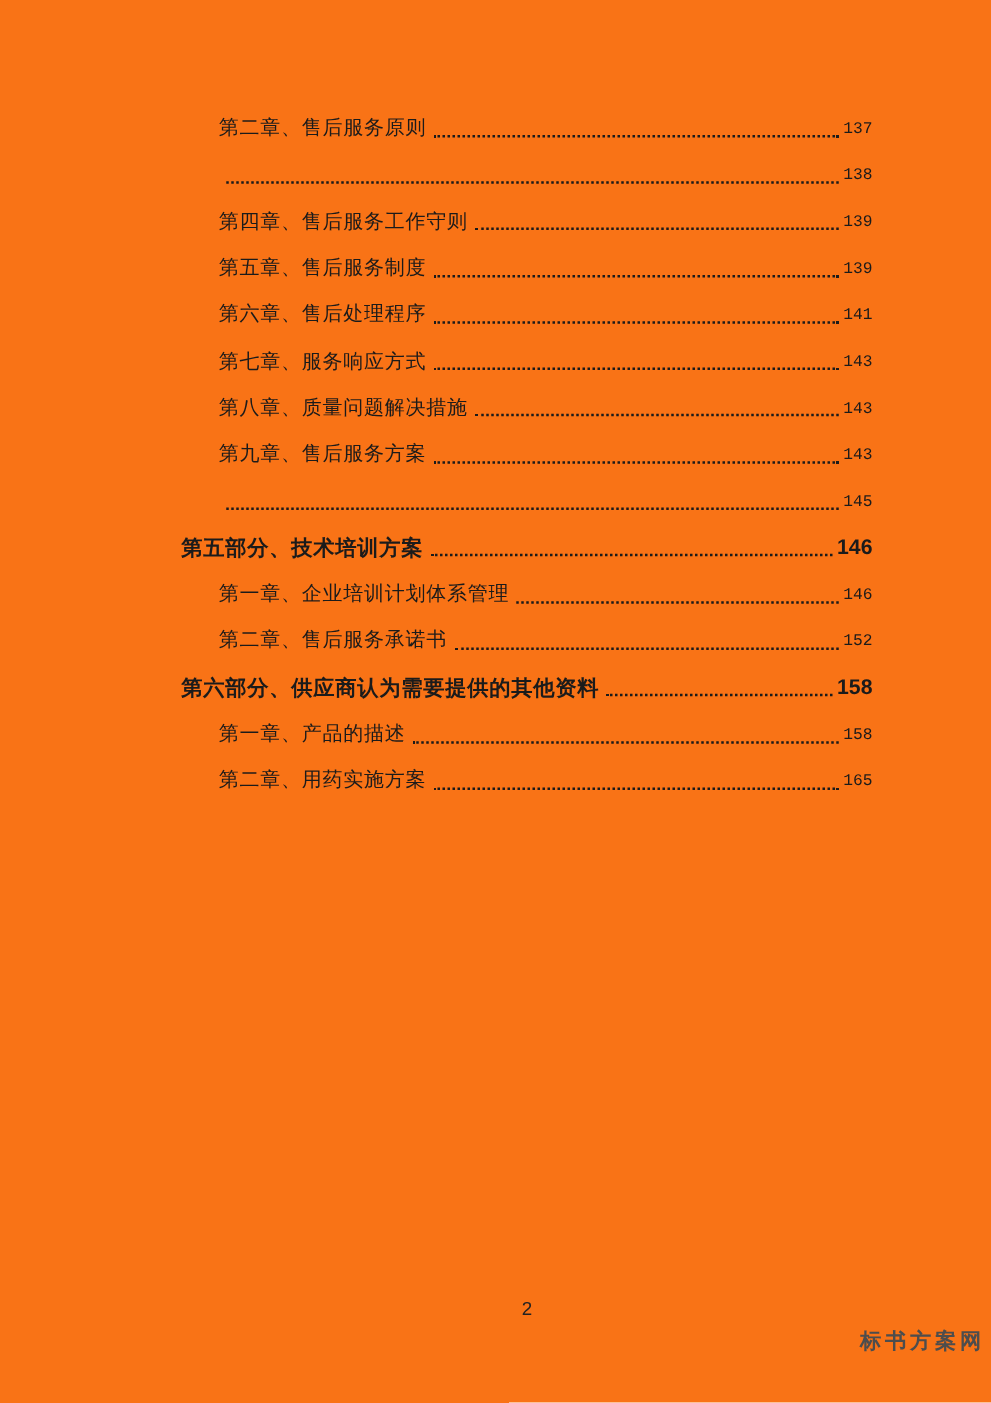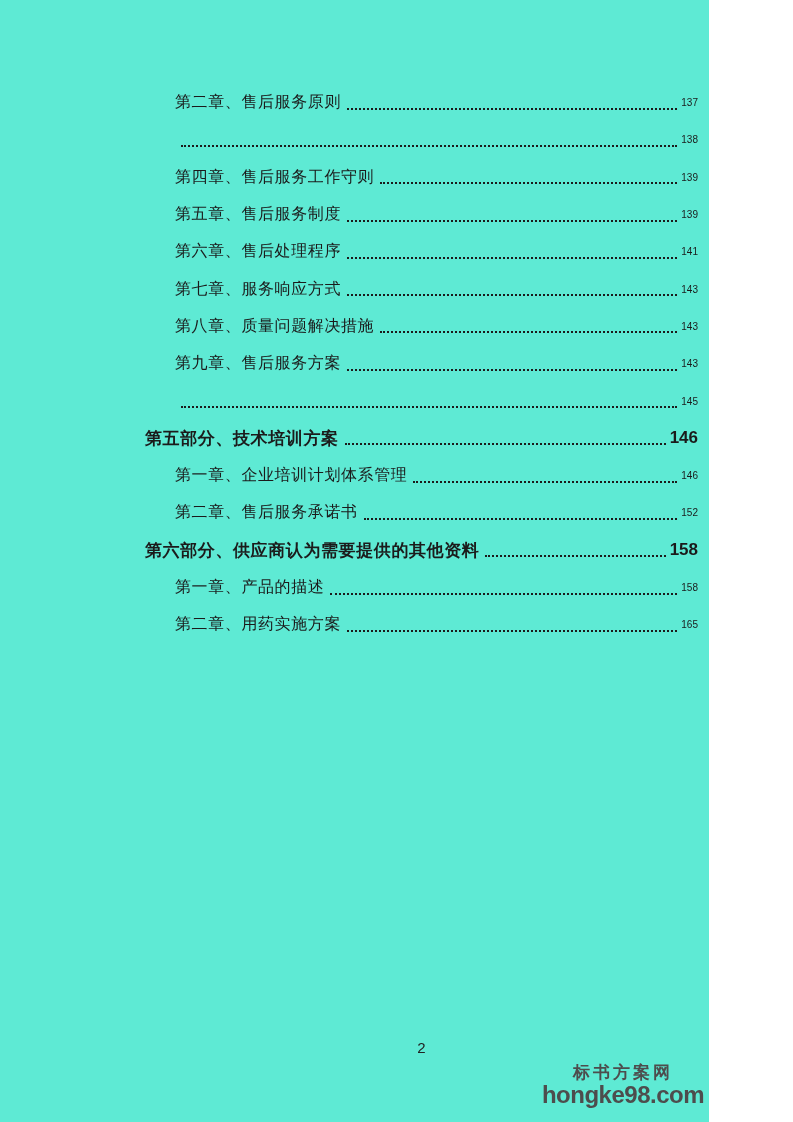--- a/index.html
+++ b/index.html
@@ -2,23 +2,23 @@
 <html><head>
 <meta charset="utf-8">
 <style>
   html, body {
     margin: 0;
     padding: 0;
     background: #ffffff;
   }
   .page {
     position: relative;
-    width: 709px;
+    width: 793px;
     height: 1122px;
-    background: #5eead4;
+    background: #f97316;
     overflow: hidden;
     font-family: "Liberation Serif", serif;
     color: #1b1b1b;
   }
   .toc {
     position: absolute;
     top: 84px;
     left: 145px;
     width: 553px;
   }
@@ -46,22 +46,22 @@
     font-size: 17px;
   }
   .dots {
     flex: 1;
     min-width: 12px;
     border-bottom: 2px dotted #1b1b1b;
     margin: 0 4px 0 6px;
     transform: translateY(6px);
   }
   .num {
-    font-family: Liberation Sans, sans-serif;
-    font-size: 10px;
+    font-family: Liberation Mono, monospace;
+    font-size: 13px;
   }
   .footer-pagenum {
     position: absolute;
     top: 1039px;
     left: 145px;
     width: 553px;
     text-align: center;
     font-family: "Liberation Sans", sans-serif;
     font-size: 15px;
     color: #222222;
@@ -179,16 +179,15 @@
       <span class="dots"></span>
       <span class="num">165</span>
     </div>
 
   </div>
 
   <div class="footer-pagenum">2</div>
 
   <div class="watermark">
     <div class="wm-name">标书方案网</div>
-    <div class="wm-url">hongke98.com</div>
   </div>
 
 </div>
 
 </body></html>

